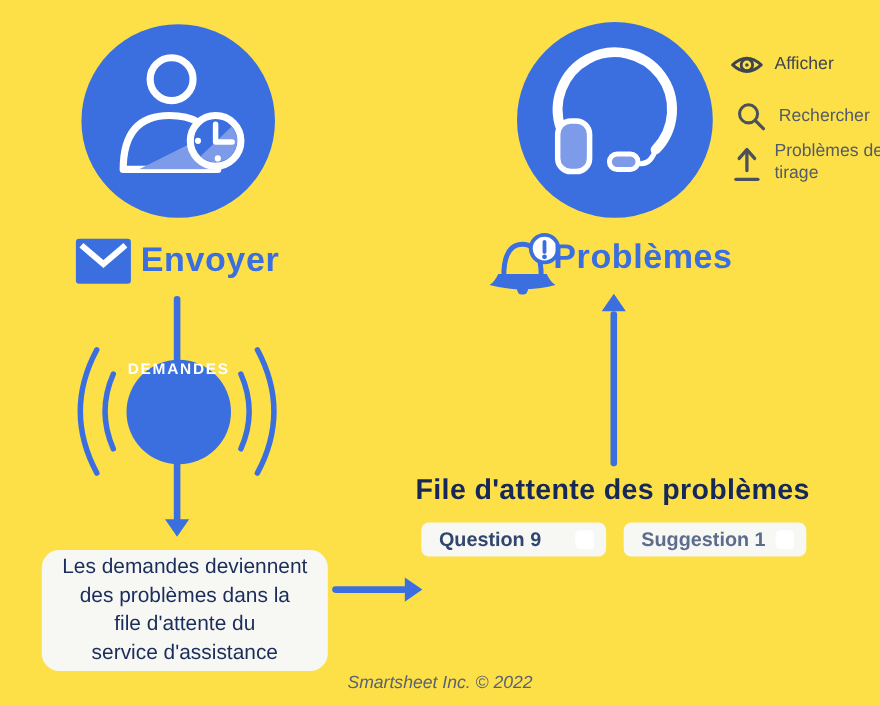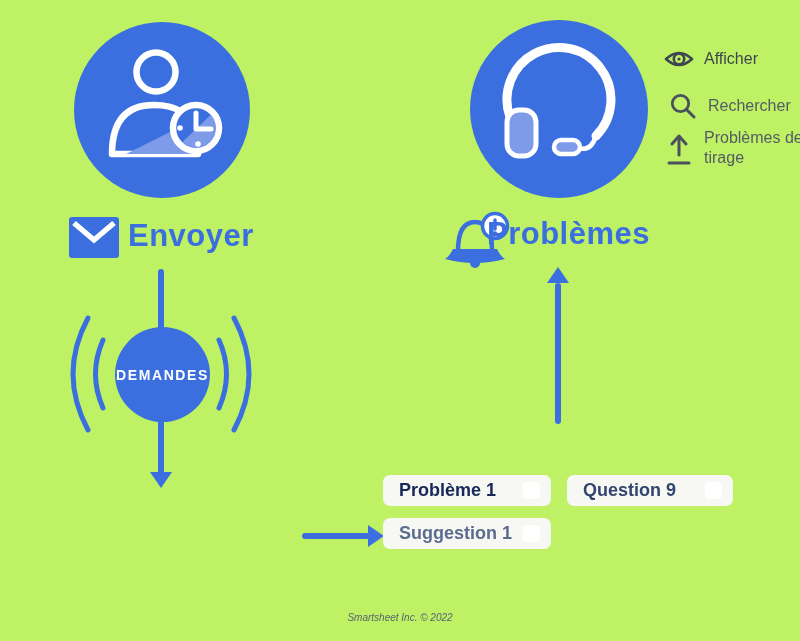--- a/index.html
+++ b/index.html
@@ -1,28 +1,28 @@
 <!DOCTYPE html>
 <html><head>
 <meta charset="utf-8">
 <style>
   html,body{margin:0;padding:0;background:#fff;}
-  #canvas{position:relative;width:800px;height:641px;background:#bef264;overflow:hidden;
+  #canvas{position:relative;width:800px;height:641px;background:#fde047;overflow:hidden;
           font-family:"Liberation Sans","DejaVu Sans",sans-serif;}
 
   
   .avatar{position:absolute;border-radius:50%;background:#3B6FE0;}
   #avatar-user{left:74px;top:22px;width:176px;height:176px;}
   #avatar-agent{left:470px;top:20px;width:178px;height:178px;}
   .avatar svg{position:absolute;left:0;top:0;}
 
   
   .big-label{position:absolute;color:#3B6FE0;font-weight:bold;font-size:31px;letter-spacing:.5px;white-space:nowrap;}
   #envoyer-label{left:128px;top:218px;}
-  #problemes-label{left:487px;top:216px;text-align:center;}
+  #problemes-label{left:503px;top:216px;text-align:center;}
   .label-icon{position:absolute;}
   #mail-icon{left:68px;top:216px;}
   #bell-icon{left:441px;top:205px;}
 
   
   .side-action{position:absolute;display:flex;gap:10px;color:#545B66;font-size:16px;}
   .side-action .ic{width:30px;display:flex;justify-content:center;flex:none;}
   #action-afficher{left:664px;top:46px;align-items:center;color:#3E4450;}
   #action-rechercher{left:668px;top:92px;align-items:center;}
   #action-tirage{left:664px;top:128px;align-items:flex-start;}
@@ -36,21 +36,21 @@
   #line-up{left:555px;top:283px;height:141px;}
   #arrow-up-head{position:absolute;left:547px;top:267px;width:0;height:0;
     border-left:11px solid transparent;border-right:11px solid transparent;border-bottom:16px solid #3B6FE0;}
   #line-right{position:absolute;left:302px;top:533px;width:68px;height:6px;background:#3B6FE0;border-radius:3px;}
   #arrow-right-head{position:absolute;left:368px;top:525px;width:0;height:0;
     border-top:11px solid transparent;border-bottom:11px solid transparent;border-left:16px solid #3B6FE0;}
 
   
   #broadcast-arcs{position:absolute;left:55px;top:305px;}
   #demandes-circle{position:absolute;left:115px;top:327px;width:95px;height:95px;border-radius:50%;
-    background:#3B6FE0;display:flex;align-items:center;justify-content:center;}
+    background:#3B6FE0;display:flex;justify-content:center;}
   #demandes-circle span{color:#fff;font-weight:bold;font-size:14px;letter-spacing:1.6px;}
 
   
   #note-card{position:absolute;left:38px;top:500px;width:260px;height:110px;background:#F7F7F4;
     border-radius:16px;display:flex;flex-direction:column;justify-content:center;align-items:center;}
   #note-card div{color:#1B2D5B;font-size:19px;line-height:26px;text-align:center;font-weight:500;}
 
   
   #queue-title{position:absolute;left:350px;top:430px;width:414px;text-align:center;
     color:#16275A;font-size:26px;font-weight:bold;letter-spacing:.3px;white-space:nowrap;}
@@ -58,21 +58,21 @@
     grid-template-columns:168px 166px;column-gap:16px;row-gap:12px;}
   .q-item{height:31px;background:#F7F7F4;border-radius:7px;display:flex;align-items:center;
     padding-left:16px;font-size:18px;font-weight:bold;}
   .q-item .chk{width:17px;height:17px;background:#ffffff;border-radius:4px;margin-left:auto;margin-right:11px;flex:none;}
   .q-row-1{color:#16285A;}
   .q-row-2{color:#31466F;}
   .q-row-3{color:#5C6C8F;align-items:center;}
 
   
   #footer{position:absolute;left:50%;transform:translateX(-50%);top:612px;
-    font-size:10px;font-style:italic;color:#5A6273;}
+    font-size:16px;font-style:italic;color:#5A6273;}
 </style>
 </head>
 <body>
 
 <div id="canvas">
 
   <div class="avatar" id="avatar-user">
     <svg width="176" height="176" viewBox="0 0 176 176">
       <defs>
         <clipPath id="bodyClip">
@@ -155,32 +155,35 @@
     <path d="M33 13 Q3 69 33 125" fill="none" stroke="#3B6FE0" stroke-width="5" stroke-linecap="round"></path>
     <path d="M48 35 Q33 69 48 103" fill="none" stroke="#3B6FE0" stroke-width="5" stroke-linecap="round"></path>
     <path d="M179 13 Q209 69 179 125" fill="none" stroke="#3B6FE0" stroke-width="5" stroke-linecap="round"></path>
     <path d="M164 35 Q179 69 164 103" fill="none" stroke="#3B6FE0" stroke-width="5" stroke-linecap="round"></path>
   </svg>
 
   <div id="demandes-circle">
     <span>DEMANDES</span>
   </div>
 
+  <div id="note-card">
+    <div>Les demandes deviennent</div>
+    <div>des problèmes dans la</div>
+    <div>file d'attente du</div>
+    <div>service d'assistance</div>
+  </div>
 
   <div id="line-right"></div>
   <div id="arrow-right-head"></div>
 
   <div class="vshaft" id="line-up"></div>
   <div id="arrow-up-head"></div>
 
+  <div id="queue-title">File d'attente des problèmes</div>
   <div id="queue-grid">
-    <div class="q-item q-row-1">
-      <span>Problème 1</span>
-      <span class="chk"></span>
-    </div>
     <div class="q-item q-row-2">
       <span>Question 9</span>
       <span class="chk"></span>
     </div>
     <div class="q-item q-row-3">
       <span>Suggestion 1</span>
       <span class="chk"></span>
     </div>
   </div>
 

